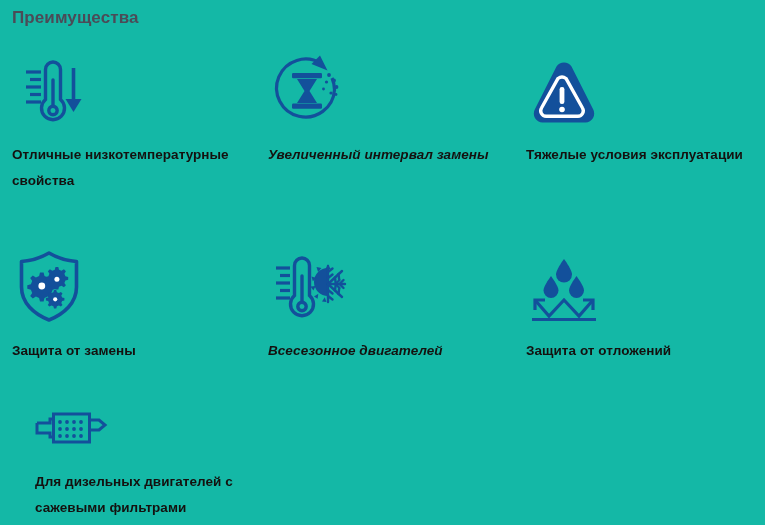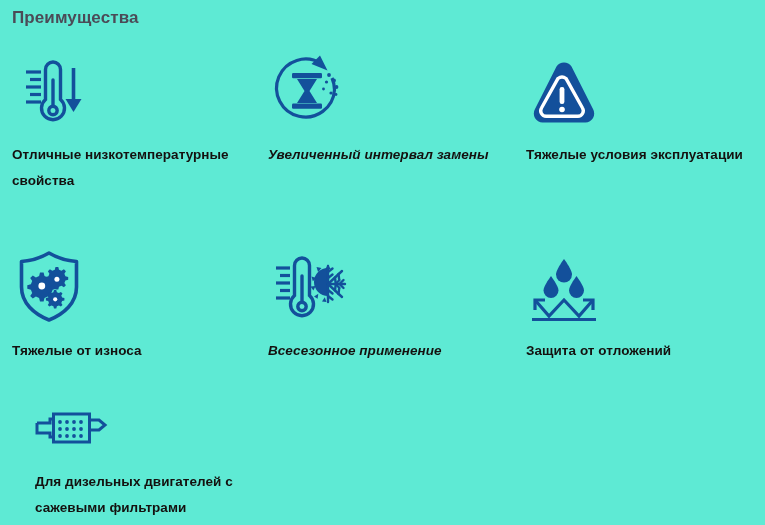--- a/index.html
+++ b/index.html
@@ -13,21 +13,21 @@
     height: 525px;
     font-family: "Liberation Sans", sans-serif;
     -webkit-font-smoothing: antialiased;
     overflow: hidden;
     position: relative;
   }
   .page {
     position: relative;
     width: 765px;
     height: 525px;
-    background: #5eead4;
+    background: #14b8a6;
   }
   .section-title {
     position: absolute;
     left: 12px;
     top: 7px;
     font-size: 17px;
     font-weight: bold;
     color: #4b4b57;
     letter-spacing: 0.1px;
     line-height: 22px;
@@ -175,21 +175,21 @@
               <path d="M43.5 19 l2.8 0 0.7 2.8 2.5 1 2.4 -1.5 2 2 -1.5 2.4 1 2.5 2.8 0.7 0 2.8 -2.8 0.7 -1 2.5 1.5 2.4 -2 2 -2.4 -1.5 -2.5 1 -0.7 2.8 -2.8 0 -0.7 -2.8 -2.5 -1 -2.4 1.5 -2 -2 1.5 -2.4 -1 -2.5 -2.8 -0.7 0 -2.8 2.8 -0.7 1 -2.5 -1.5 -2.4 2 -2 2.4 1.5 2.5 -1 Z"></path>
             </g>
             <circle cx="44.9" cy="31.2" r="2.5" fill="#ffffff"></circle>
 
             <g fill="#13509b">
               <path d="M42 42 l2.3 0 0.6 2.3 2 0.8 2 -1.2 1.6 1.6 -1.2 2 0.8 2 2.3 0.6 0 2.3 -2.3 0.6 -0.8 2 1.2 2 -1.6 1.6 -2 -1.2 -2 0.8 -0.6 2.3 -2.3 0 -0.6 -2.3 -2 -0.8 -2 1.2 -1.6 -1.6 1.2 -2 -0.8 -2 -2.3 -0.6 0 -2.3 2.3 -0.6 0.8 -2 -1.2 -2 1.6 -1.6 2 1.2 2 -0.8 Z"></path>
             </g>
             <circle cx="43.2" cy="51.3" r="2.1" fill="#ffffff"></circle>
           </svg>
         </div>
-        <div class="feature-label">Тяжелые от износа</div>
+        <div class="feature-label">Защита от замены</div>
       </div>
 
       <div class="cell col2">
         <div class="icon-box">
           <svg width="80" height="72" viewBox="0 0 80 72" aria-hidden="true">
             <g fill="none" stroke="#13509b">
 
               <path d="M26.5 13.5 a7.5 7.5 0 0 1 15 0 V43.5 a11.5 11.5 0 1 1 -15 0 Z" stroke-width="3.4"></path>
               <line x1="34" y1="24" x2="34" y2="49" stroke-width="3.4" stroke-linecap="round"></line>
               <circle cx="34" cy="54.5" r="4.2" stroke-width="3.4"></circle>
@@ -216,21 +216,21 @@
               <line x1="60" y1="32" x2="77" y2="32"></line>
               <line x1="60" y1="32" x2="74" y2="19"></line>
               <line x1="60" y1="32" x2="74" y2="45"></line>
 
               <path d="M60 20 l4.5 -3.5 M60 26 l4.5 -3.5 M60 38 l4.5 3.5 M60 44 l4.5 3.5"></path>
               <path d="M67 25.5 l0.6 5 M70.5 22 l0.6 5 M67 38.5 l0.6 -5 M70.5 42 l0.6 -5"></path>
               <path d="M67.5 32 l4 -4 M71.5 32 l4 -4 M67.5 32 l4 4 M71.5 32 l4 4"></path>
             </g>
           </svg>
         </div>
-        <div class="feature-label">Всесезонное применение</div>
+        <div class="feature-label">Всесезонное двигателей</div>
       </div>
 
       <div class="cell col3">
         <div class="icon-box">
           <svg width="76" height="70" viewBox="0 0 76 70" aria-hidden="true">
             <g fill="#13509b">
 
               <path d="M38 5 C38 5 30 15.5 30 20.5 a8 8 0 0 0 16 0 C46 15.5 38 5 38 5 Z"></path>
 
               <path d="M25 22 C25 22 17.5 32 17.5 36.5 a7.5 7.5 0 0 0 15 0 C32.5 32 25 22 25 22 Z"></path>

